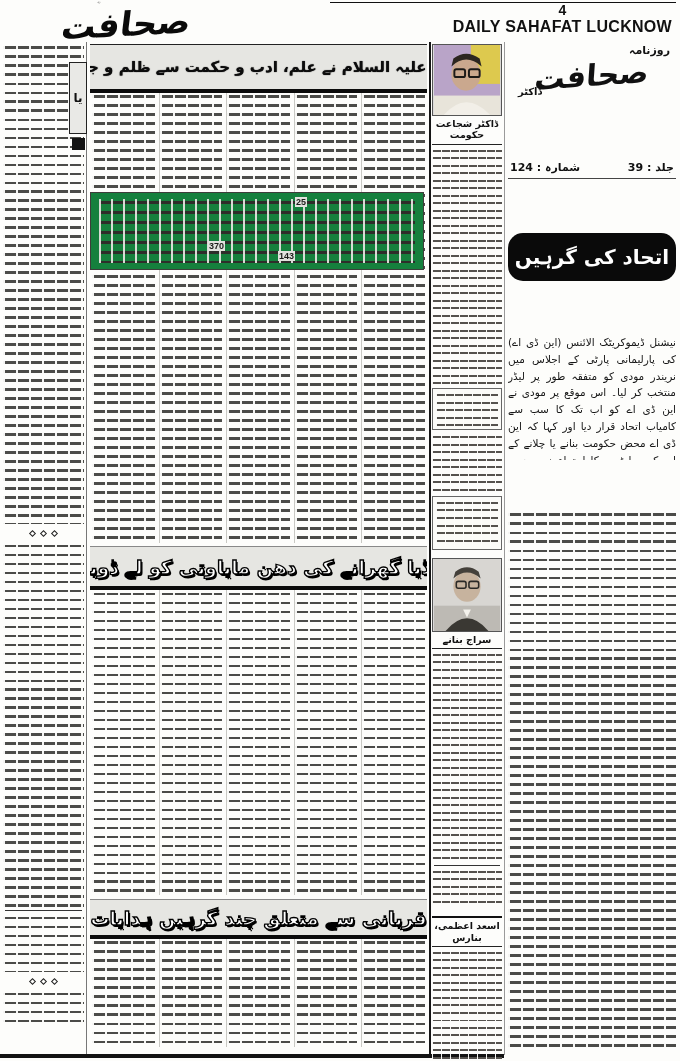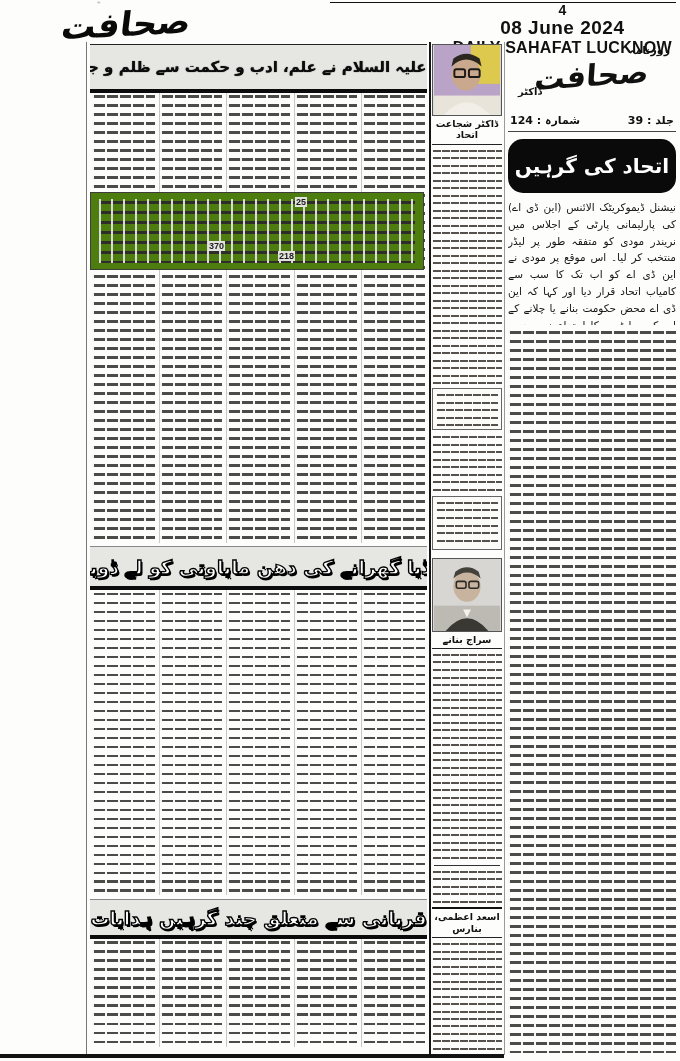--- a/index.html
+++ b/index.html
@@ -66,87 +66,105 @@
   .h-solid { font-weight:bold; color:#0c0c0c; text-shadow:0 0 1px #0c0c0c; }
   .h-bubble {
     font-weight:bold; color:#ffffff;
     -webkit-text-stroke:1.4px #000; text-shadow:1.5px 1.5px 0 #000;
   }
   .cols { display:flex; }
   .cols .col { flex:1; border-left:1px solid #c9c9c4; padding:0 1px; margin:0 2px; }
   .cols .col:first-child { border-left:none; }
   .a-body { position:relative; }
   .pullbox {
-    position:absolute; left:0; right:3px; border:1px solid #3d3d3a; background:#4d7c0f; padding:6px 8px;
+    position:absolute; left:0; right:3px; border:1px solid #3d3d3a; background:#15803d; padding:6px 8px;
   }
   .pullbox .inner { width:100%; height:100%; position:relative; }
   .pq-num { position:absolute; font-size:9px; font-weight:bold; color:#1c1c1a; background:#e2e2de; padding:0 1px; }
 
   
   .strip { position:absolute; left:432px; top:44px; width:70px; bottom:8px; }
   .photo { width:100%; border:1px solid #555; background:#ddd; display:block; }
   .credit { font-size:9.5px; font-weight:bold; text-align:center; padding:2px 0 3px;
             border-bottom:1px solid #222; line-height:1.2; }
   .refbox { border:1px solid #666; background:#fbfbf8; padding:3px; }
 
   
-  .edcol { position:absolute; left:508px; top:42px; width:168px; bottom:8px; display:flex; flex-direction:column; }
+  .edcol { position:absolute; left:508px; top:42px; width:168px; bottom:8px; display:flex; flex-direction:column;gap:47px; }
   .ed-head { position:relative; height:70px; }
   .ed-roznama { position:absolute; right:6px; top:2px; font-size:11px; font-weight:bold; }
   .ed-sahafat { position:absolute; right:28px; top:16px; font-size:30px; font-weight:bold;
                 transform:skewX(-8deg) rotate(-4deg); }
   .ed-city { position:absolute; left:10px; top:44px; font-size:10px; font-weight:bold; }
   .ed-meta { display:flex; justify-content:space-between; direction:rtl;
              font-size:11px; font-weight:bold; border-bottom:1px solid #444; padding:2px 2px 4px; }
   .ed-titlebox {
-    margin:7px 0 6px; background:#0a0a0a; border-radius:15px; height:54px;
+    margin:7px 0 6px; background:#0a0a0a; border-radius:15px; height:48px;
     color:#fff; display:flex; align-items:center; justify-content:center;
     font-size:20px; font-weight:bold;
   }
   .ed-lead { font-size:10.5px; line-height:1.6; text-align:justify; color:#161616; max-height:126px; overflow:hidden; }
   .ed-simbody { flex:1; margin-top:4px; }
 </style>
 </head>
 <body>
 
 <div id="page">
 
   <div class="top-rule"></div>
   <div class="masthead-tiny urdu">ؒ ؔ</div>
   <div class="masthead-logo urdu">صحافت</div>
   <div class="pageinfo">
     <div class="pnum">4</div>
-    <div class="pdate">08 June 2024</div>
     <div class="pname">DAILY SAHAFAT LUCKNOW</div>
   </div>
 
   <div class="vr v1"></div>
   <div class="vr v2"></div>
   <div class="vr v3"></div>
   <div class="bottom-bar"></div>
 
+  <div class="rail">
+    <div class="blk sim" style="height:480px;"></div>
+    <div class="orn">
+        <i></i>
+        <i></i>
+        <i></i>
+      </div>
+    <div class="blk sim" style="height:365px;"></div>
+    <div class="hr-thin"></div>
+    <div class="blk sim" style="height:58px;"></div>
+    <div class="orn">
+        <i></i>
+        <i></i>
+        <i></i>
+      </div>
+    <div class="blk sim" style="height:36px;"></div>
+    <div class="rail-sidebox urdu">یا</div>
+    <div class="rail-sidebox2"></div>
+  </div>
 
   <div class="main">
 
     <div class="head-bar" style="height:49px;">
       <span class="urdu h-solid" style="font-size:15px;">امام محمد تقی علیہ السلام نے علم، ادب و حکمت سے ظلم و جور کا مقابلہ کیا</span>
     </div>
     <div class="a-body" style="height:450px;">
       <div class="cols" style="height:100%;">
         <div class="col sim"></div>
         <div class="col sim"></div>
         <div class="col sim"></div>
         <div class="col sim"></div>
         <div class="col sim"></div>
       </div>
       <div class="pullbox" style="top:99px; height:78px;">
         <div class="inner sim-dark">
           <span class="pq-num" style="right:108px; top:-2px;">25</span>
           <span class="pq-num" style="right:190px; top:42px;">370</span>
-          <span class="pq-num" style="right:120px; top:52px;">218</span>
+          <span class="pq-num" style="right:120px; top:52px;">143</span>
         </div>
       </div>
     </div>
 
     <div class="head-bar" style="height:44px; margin-top:3px; border-top-color:#888;">
       <span class="urdu h-bubble" style="font-size:19px;">انڈیا گھرانے کی دھن مایاوتی کو لے ڈوبی</span>
     </div>
     <div class="a-body" style="height:305px;">
       <div class="cols" style="height:100%;">
         <div class="col sim"></div>
@@ -176,21 +194,21 @@
     <svg class="photo" style="height:72px;" viewBox="0 0 68 72">
       <rect width="68" height="72" fill="#b9a4c8"></rect>
       <rect x="38" width="30" height="40" fill="#ddc94e"></rect>
       <rect y="52" width="68" height="20" fill="#e8e4da"></rect>
       <ellipse cx="33" cy="30" rx="15" ry="17" fill="#caa88e"></ellipse>
       <path d="M18 22 q15 -14 31 0 l-2 -8 q-14 -10 -27 0 z" fill="#2c2620"></path>
       <rect x="21" y="25" width="11" height="8" rx="2" fill="none" stroke="#1c1a18" stroke-width="2"></rect>
       <rect x="36" y="25" width="11" height="8" rx="2" fill="none" stroke="#1c1a18" stroke-width="2"></rect>
       <path d="M10 72 q23 -26 48 0 z" fill="#f2efe8"></path>
     </svg>
-    <div class="credit urdu">ڈاکٹر شجاعت اتحاد</div>
+    <div class="credit urdu">ڈاکٹر شجاعت حکومت</div>
 
     <div class="sim-small" style="height:236px; margin-top:3px;"></div>
     <div class="refbox" style="height:42px; margin:4px 0;">
       <div class="sim-small" style="height:100%;"></div>
     </div>
     <div class="sim-small" style="height:58px;"></div>
     <div class="refbox" style="height:54px; margin:4px 0 8px;">
       <div class="sim-small" style="height:100%;"></div>
     </div>
 
@@ -203,21 +221,21 @@
       <rect x="36" y="23" width="10" height="7" rx="2" fill="none" stroke="#2a2926" stroke-width="1.6"></rect>
       <path d="M12 74 q22 -26 44 0 z" fill="#3a3833"></path>
       <path d="M30 52 l4 8 l4 -8 z" fill="#f4f2ec"></path>
     </svg>
     <div class="credit urdu">سراج بنانے</div>
 
     <div class="sim-small" style="height:210px; margin-top:3px;"></div>
     <div class="hr-thin"></div>
     <div class="sim-small" style="height:34px;"></div>
 
-    <div class="credit urdu" style="border-top:2px solid #111; margin-top:4px;">اسعد اعظمی، بنارس</div>
+    <div class="credit urdu" style="border-top:2px solid #111; margin-top:13px;">اسعد اعظمی، بنارس</div>
     <div class="sim-small" style="height:112px; margin-top:3px;"></div>
   </div>
 
   <div class="edcol">
     <div class="ed-head">
       <span class="ed-roznama urdu">روزنامہ</span>
       <span class="ed-sahafat urdu">صحافت</span>
       <span class="ed-city urdu">ڈاکٹر</span>
     </div>
     <div class="ed-meta">

